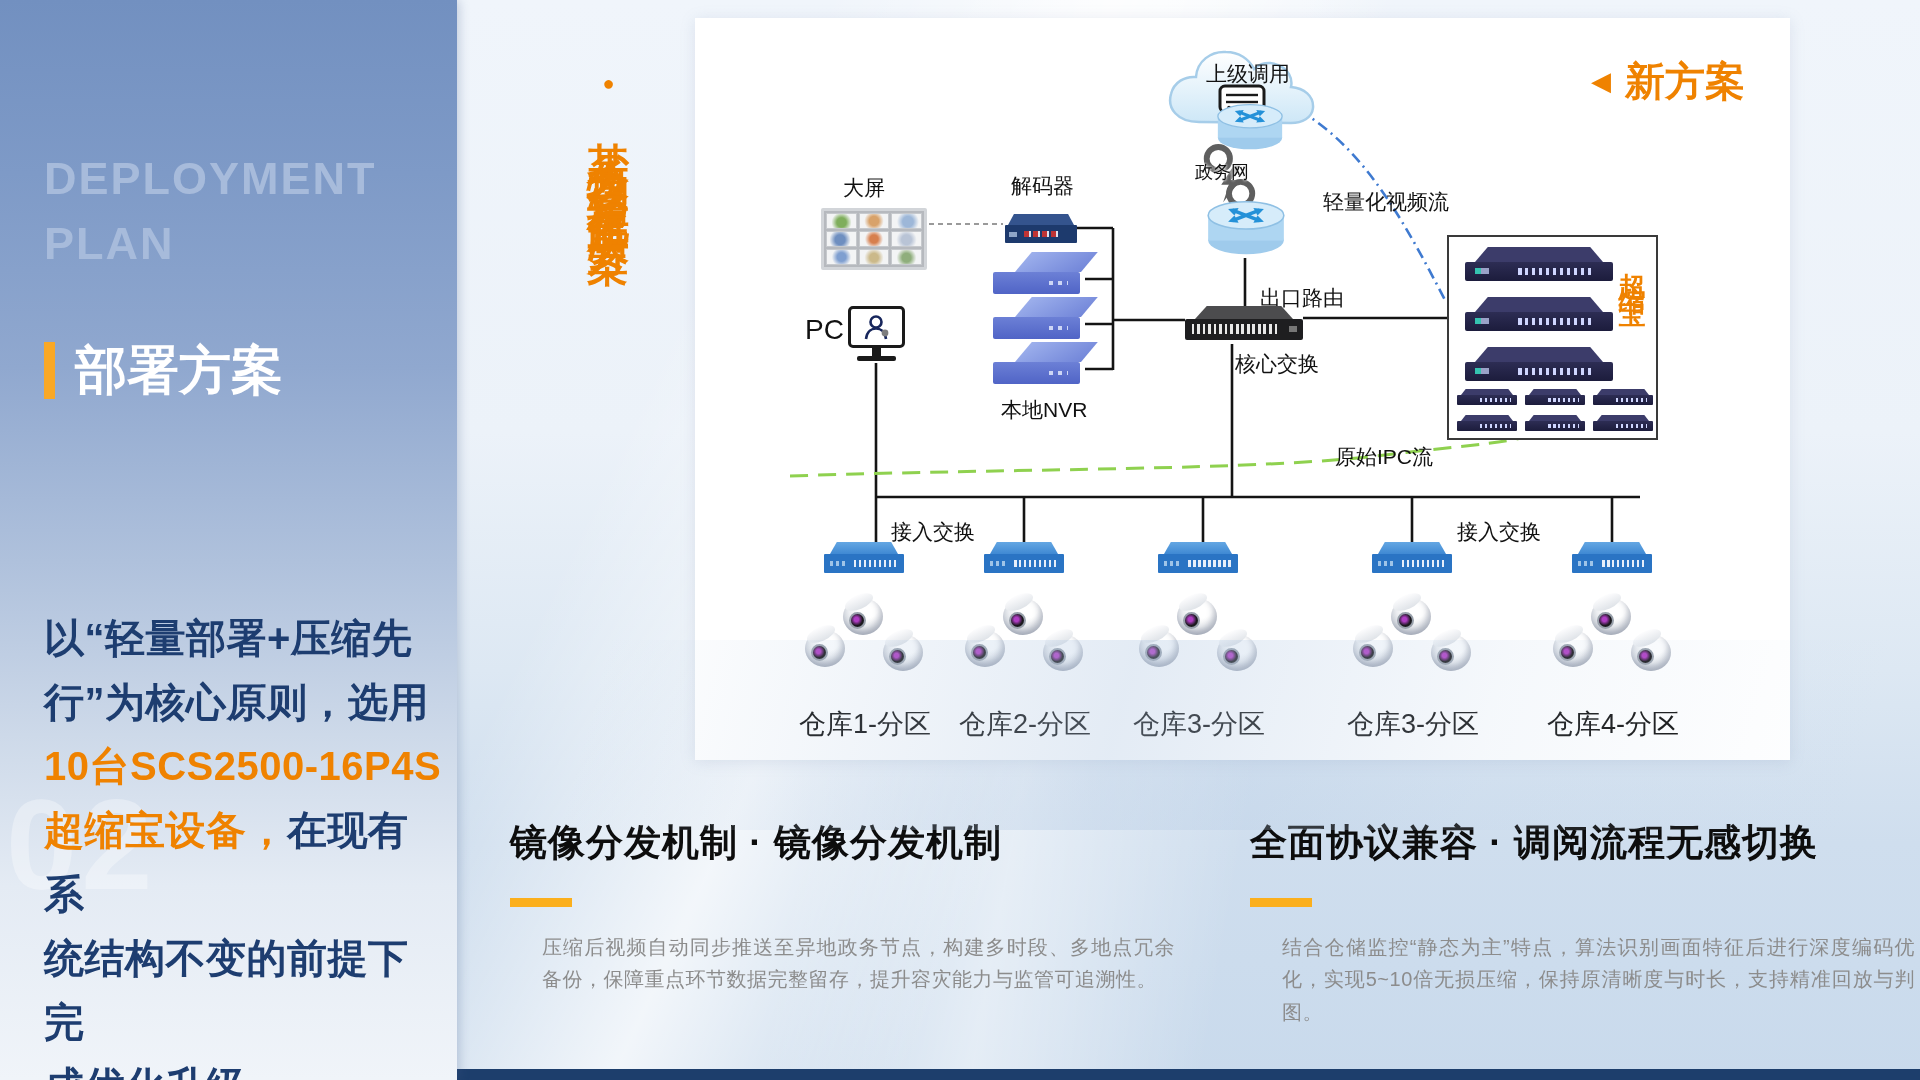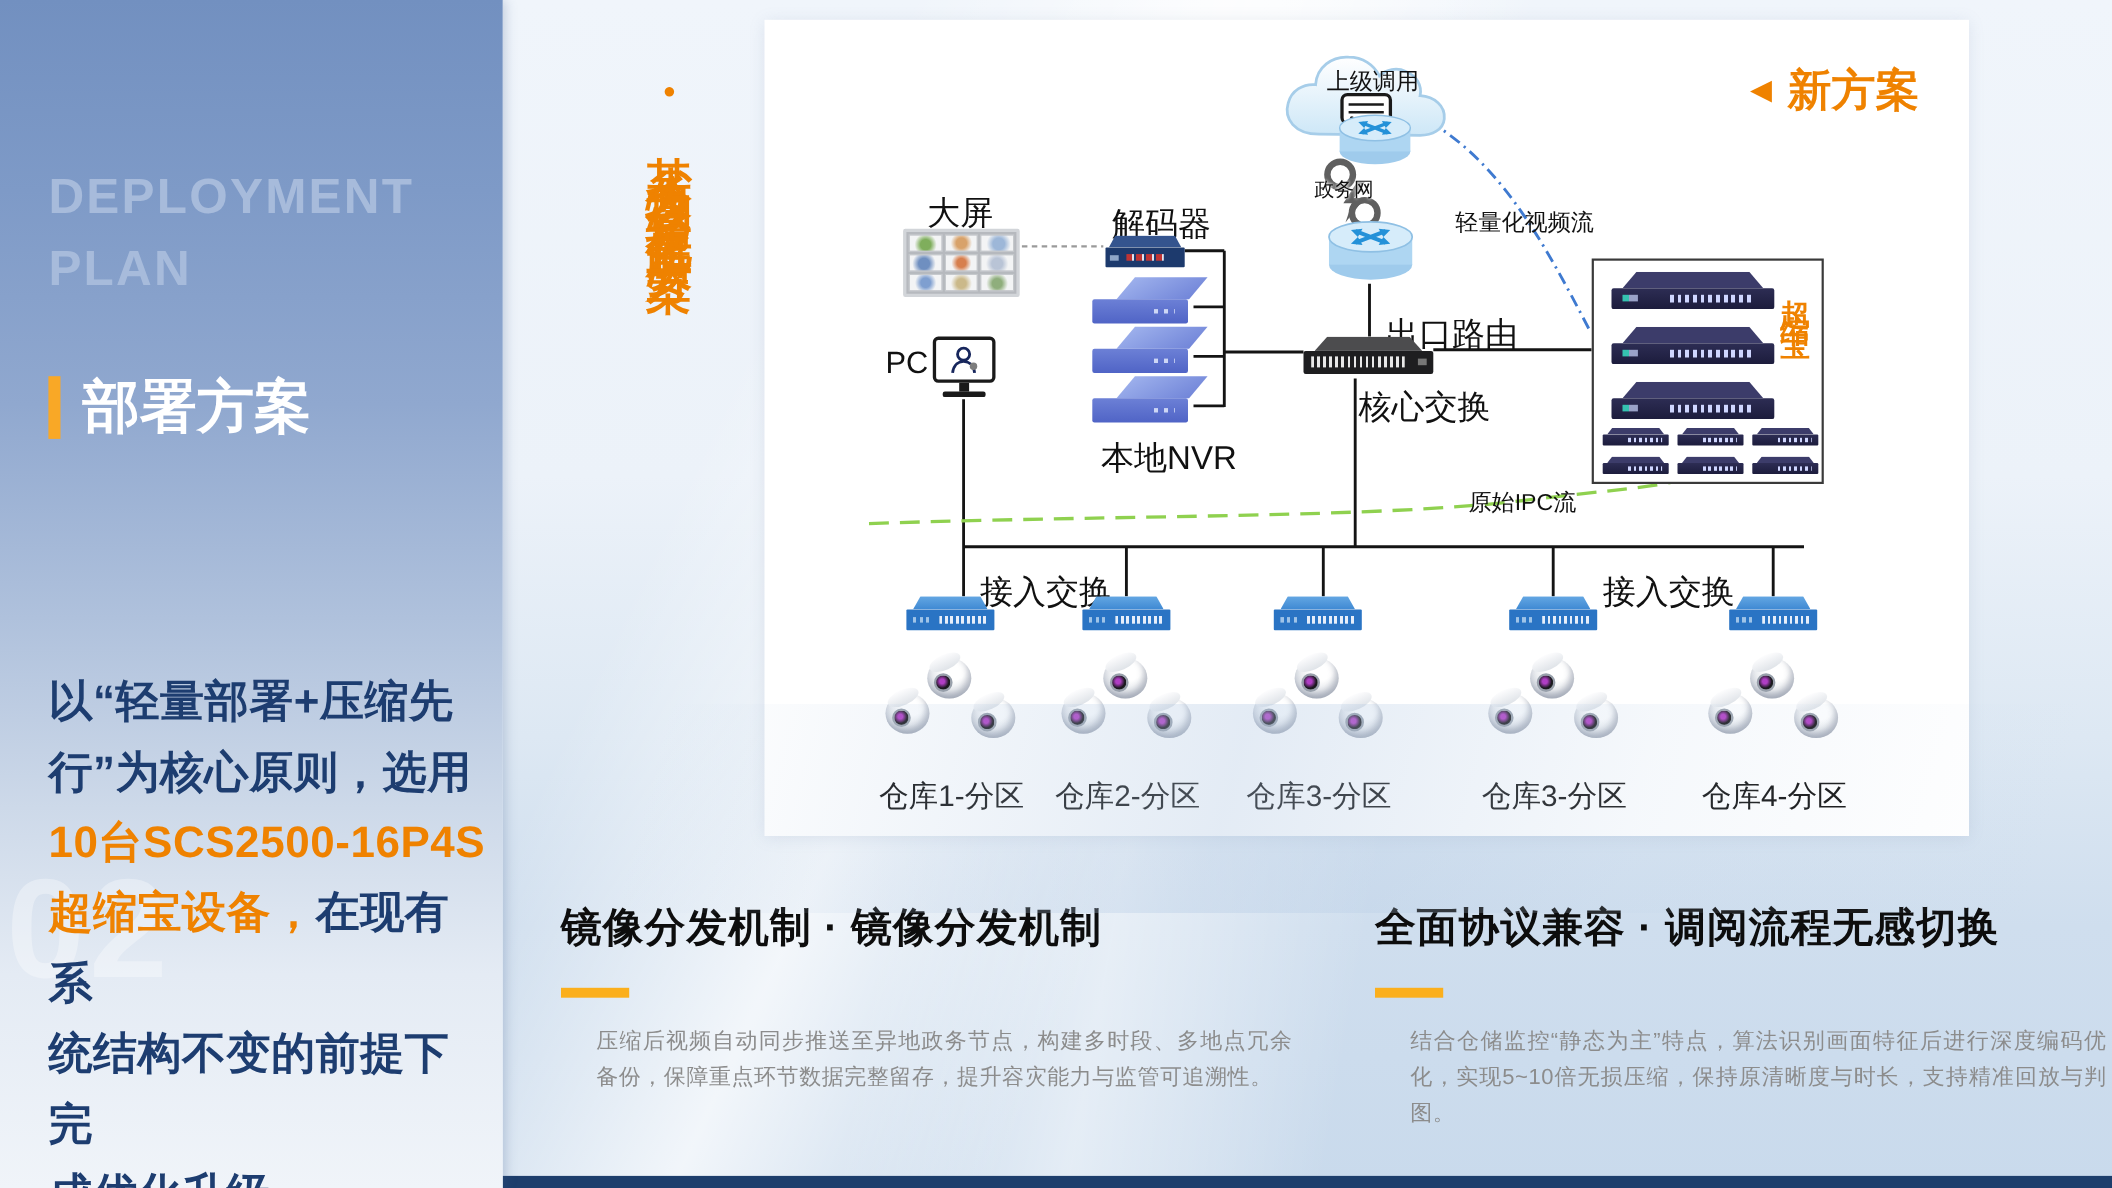--- a/index.html
+++ b/index.html
@@ -34,21 +34,21 @@
   
   .v-banner { position:absolute; left:580px; top:68px; height:700px; writing-mode:vertical-rl;
       text-orientation:upright; color:#ef8200; font-weight:bold; font-size:42px; letter-spacing:9px;
       display:flex; align-items:center; }
   .v-banner .dot { font-size:20px; letter-spacing:0; margin:4px 0 14px 0; }
   .v-banner .dot.bottom { margin:14px 0 0 0; }
 
   
   .panel { position:absolute; left:695px; top:18px; width:1095px; height:742px; background:#ffffff;
       box-shadow:0 2px 14px rgba(120,140,170,.18); }
-  .panel .lbl { position:absolute; color:#111; font-size:30px; white-space:nowrap; }
+  .panel .lbl { position:absolute; color:#111; font-size:21px; white-space:nowrap; }
   .panel .lbl.small { font-size:21px; }
   .new-plan { position:absolute; right:45px; top:36px; color:#ef8200; font-weight:bold; font-size:40px;
       display:flex; align-items:center; gap:14px; }
   .new-plan .tri { font-size:26px; }
 
   .wires { position:absolute; inset:0; width:100%; height:100%; }
 
   
   .cloud { position:absolute; left:468px; top:24px; width:160px; height:96px; }
   .cloud .cl-lbl { position:absolute; left:50%; top:18px; transform:translateX(-44%); font-size:21px; color:#111; white-space:nowrap; z-index:2; }
@@ -278,21 +278,21 @@
         <i></i>
         <i></i>
         <i></i>
         <i></i>
         <i></i>
         <i></i>
         <i></i>
         <i></i>
     </div>
 
-    <span class="lbl" style="left:316px; top:166px;">解码器</span>
+    <span class="lbl" style="left:316px; top:154px;">解码器</span>
     <div class="decoder">
         <div class="top"></div>
         <div class="front"></div>
       </div>
 
     <span class="lbl" style="left:110px; top:296px; font-size:28px;">PC</span>
     <div class="monitor">
       <div class="scr">
         <svg viewBox="0 0 30 26" width="30" height="26">
           <circle cx="14" cy="8" r="5.5" fill="none" stroke="#17265c" stroke-width="2.6"></circle>

